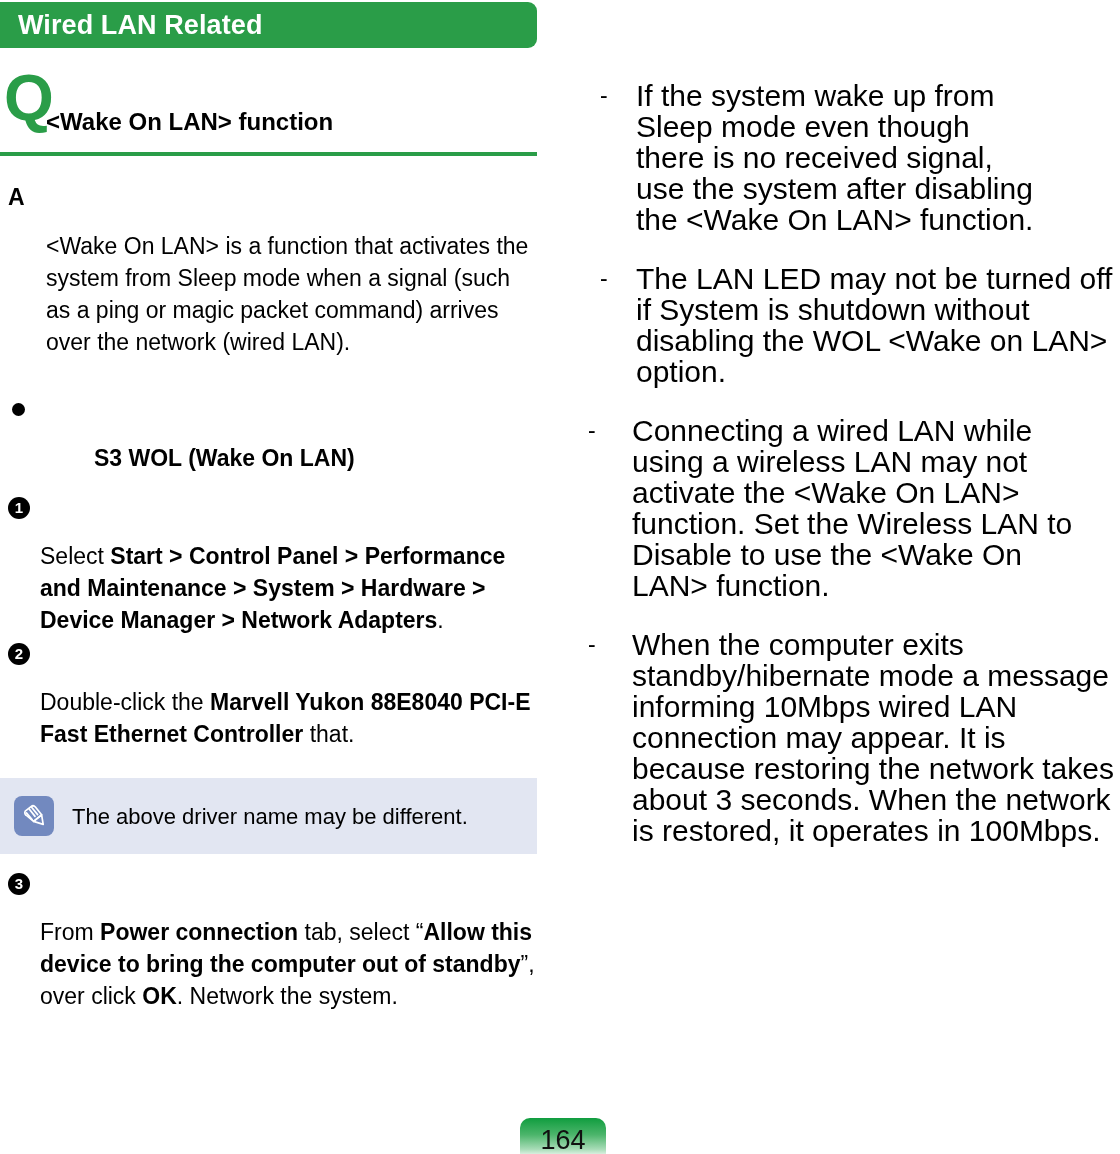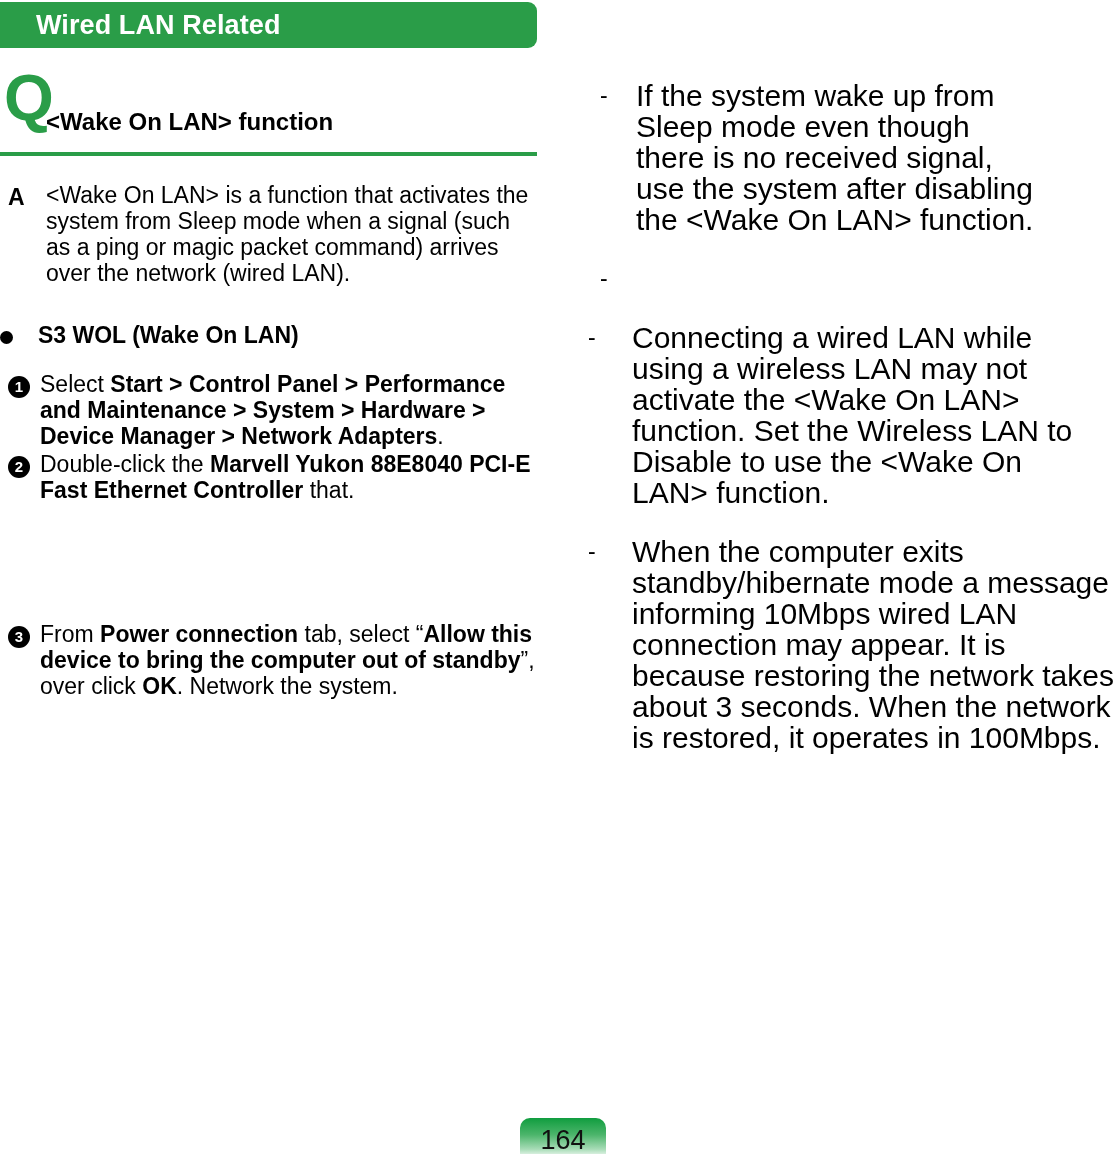--- a/index.html
+++ b/index.html
@@ -26,21 +26,21 @@
     background: #2a9d48;
     border-radius: 0 9px 9px 0;
     display: flex;
     align-items: center;
   }
   .header-title {
     color: #ffffff;
     font-size: 27px;
     font-weight: bold;
     letter-spacing: 0.1px;
-    padding-left: 36px;
+    padding-left: 18px;
     line-height: 1;
   }
 
   
   .col-left {
     position: absolute;
     left: 0;
     top: 74px;
     width: 545px;
   }
@@ -90,38 +90,40 @@
     align-items: flex-start;
   }
   .marker {
     flex: 0 0 auto;
     font-size: 23px;
     line-height: 31px;
     font-weight: bold;
   }
   .para {
     font-size: 23px;
-    line-height: 26px;
+    line-height: 32px;
+    margin-top: 48px;
   }
   .para b { font-weight: bold; }
 
   
   .answer-row {
     margin-top: 26px;
     padding-left: 8px;
   }
   .answer-row .marker { width: 38px; }
   .answer-row .para { width: 492px; }
 
   
   .bullet-head {
     margin-top: 36px;
-    padding-left: 0;
+    padding-left: 12px;
     display: flex;
     align-items: flex-start;
+    gap: 44px;
   }
   .dot {
     flex: 0 0 auto;
     width: 38px;
     font-size: 23px;
     line-height: 31px;
   }
   .dot span {
     display: inline-block;
     width: 13px;
@@ -269,37 +271,52 @@
   <div class="step step-1">
     <div class="step-num"><i>1</i></div>
     <div class="para"><span>Select </span><b>Start &gt; Control Panel &gt; Performance and Maintenance &gt; System &gt; Hardware &gt; Device Manager &gt; Network Adapters</b><span>.</span></div>
   </div>
 
   <div class="step step-2">
     <div class="step-num"><i>2</i></div>
     <div class="para"><span>Double-click the </span><b>Marvell Yukon 88E8040 PCI-E Fast Ethernet Controller</b><span> that.</span></div>
   </div>
 
+  <div class="note-box">
+    <div class="note-icon">
+      <svg width="26" height="26" viewBox="0 0 26 26" aria-hidden="true">
+        <g fill="none" stroke="#ffffff" stroke-width="1.7" stroke-linejoin="round" stroke-linecap="round">
+          <path d="M4.2 8.2 L10.0 3.6 A3.2 3.2 0 0 1 14.4 4.0 L20.6 11.8 L12.6 18.4 L6.0 12.8 A3.2 3.2 0 0 1 4.2 8.2 Z"></path>
+          <path d="M12.6 18.4 L20.6 11.8 L22.2 21.4 Z"></path>
+          <path d="M8.0 5.8 L14.0 13.4"></path>
+          <path d="M10.6 4.3 L16.6 11.6"></path>
+          <path d="M5.4 9.9 L11.1 16.5"></path>
+        </g>
+      </svg>
+    </div>
+    <div class="note-text">The above driver name may be different.</div>
+  </div>
 
   <div class="step step-3" style="margin-top:118px;">
     <div class="step-num"><i>3</i></div>
     <div class="para"><span>From </span><b>Power connection</b><span> tab, select “</span><b>Allow this device to bring the computer out of standby</b><span>”, over click </span><b>OK</b><span>. Network the system.</span></div>
   </div>
 
 </div>
 
 <div class="col-right">
 
   <div class="rbullet rb-1">
     <div class="rdash">-</div>
     <div class="rbody">If the system wake up from Sleep mode even though there is no received signal, use the system after disabling the &lt;Wake On LAN&gt; function.</div>
   </div>
 
   <div class="rbullet rb-2">
     <div class="rdash">-</div>
+    <div class="rbody">The LAN LED may not be turned off if System is shutdown without disabling the WOL &lt;Wake on LAN&gt; option.</div>
   </div>
 
   <div class="rbullet rb-3">
     <div class="rdash">-</div>
     <div class="rbody">Connecting a wired LAN while using a wireless LAN may not activate the &lt;Wake On LAN&gt; function. Set the Wireless LAN to Disable to use the &lt;Wake On LAN&gt; function.</div>
   </div>
 
   <div class="rbullet rb-4">
     <div class="rdash">-</div>
     <div class="rbody">When the computer exits standby/hibernate mode a message informing 10Mbps wired LAN connection may appear. It is because restoring the network takes about 3 seconds. When the network is restored, it operates in 100Mbps.</div>

